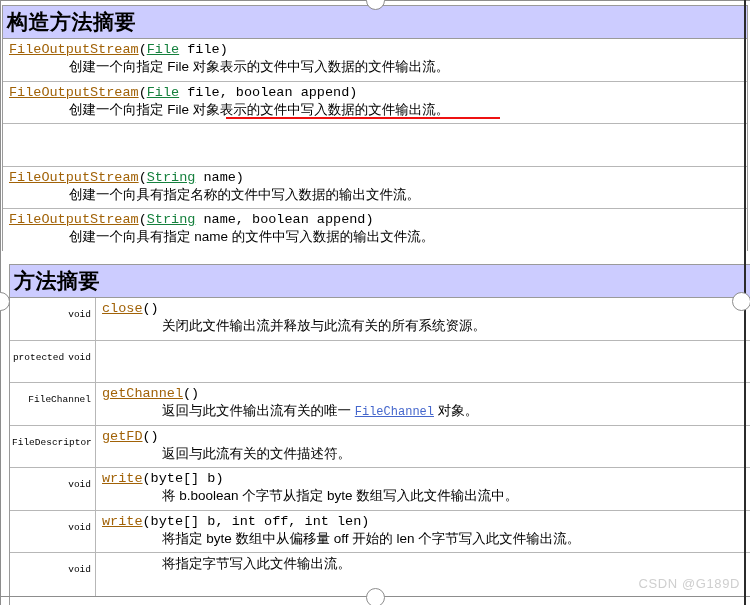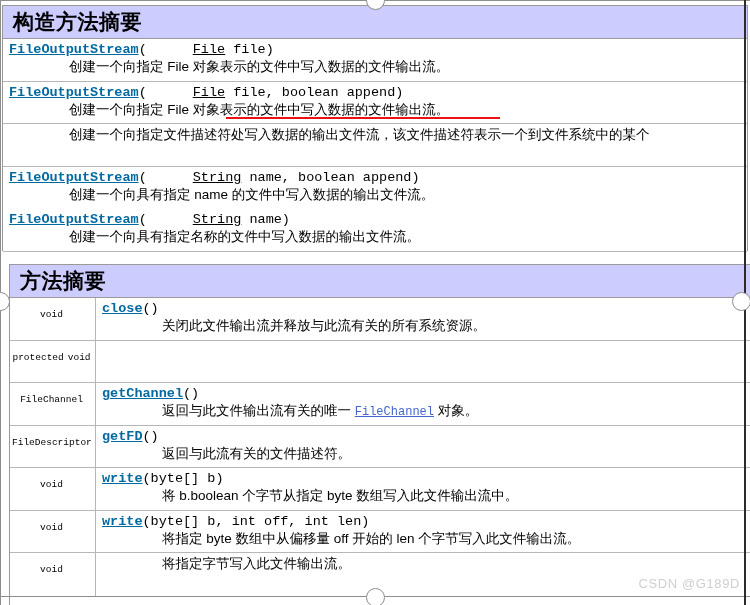--- a/index.html
+++ b/index.html
@@ -34,21 +34,21 @@
   #ctor-section  { left: 2px;  top: 5px;   width: 746px; height: 246px; }
   #method-section{ left: 9px;  top: 264px; width: 746px; height: 394px; }
 
   .section-header {
     box-sizing: border-box;
     background: #ccccff;
     border-bottom: 1px solid #9a9a9a;
     height: 33px;
     display: flex;
     align-items: center;
-    padding-left: 10px;
+    padding-left: 4px;
   }
   .section-header .title {
     font-family: "Liberation Serif", "DejaVu Serif", serif;
     font-size: 21px;
     font-weight: bold;
     color: #000000;
     letter-spacing: 0.5px;
     line-height: 1;
   }
 
@@ -72,51 +72,50 @@
     white-space: nowrap;
   }
 
   
   .meth-row { height: 42.5px; }
   .meth-type {
     box-sizing: border-box;
     width: 86px;
     flex: 0 0 86px;
     border-right: 1px solid #b7b7b7;
-    text-align: center;
+    text-align: right;
     padding: 5px 4px 0 2px;
     overflow: hidden;
     white-space: nowrap;
   }
   .meth-body {
     flex: 1 1 auto;
     padding: 2px 0 0 6px;
     overflow: hidden;
     white-space: nowrap;
   }
 
   
   .sig {
     font-family: "Liberation Mono", "DejaVu Sans Mono", monospace;
     font-size: 13.5px;
     line-height: 17px;
     white-space: nowrap;
     color: #000000;
   }
   .sig .lnk {
-    color: #0369a1;
+    color: #a16207;
     text-decoration: underline;
-    font-weight: bold;
+    font-weight: normal;
   }
   .sig .plain { color: #000000; }
   .sig .type-lnk {
-    color: #000000;
+    color: #15803d;
     text-decoration: underline;
     font-weight: normal;
-    margin-left: 46px;
   }
 
   .desc {
     font-family: "Liberation Sans", "DejaVu Sans", sans-serif;
     font-size: 13.5px;
     line-height: 18px;
     color: #000000;
     padding-left: 60px;
     white-space: nowrap;
   }
@@ -207,35 +206,34 @@
 
     <div class="row ctor-row">
       <div class="ctor-cell">
         <div class="sig"><span class="lnk">FileOutputStream</span><span class="plain">(</span><span class="type-lnk">File</span><span class="plain"> file, boolean append)</span></div>
         <div class="desc">创建一个向指定 File 对象表示的文件中写入数据的文件输出流。</div>
       </div>
     </div>
 
     <div class="row ctor-row">
       <div class="ctor-cell">
-        <div class="desc">创建一个向指定文件描述符处写入数据的输出文件流，该文件描述符表示一个到文件系统中的某个</div>
+      </div>
+    </div>
+
+    <div class="row ctor-row">
+      <div class="ctor-cell">
+        <div class="sig"><span class="lnk">FileOutputStream</span><span class="plain">(</span><span class="type-lnk">String</span><span class="plain"> name)</span></div>
+        <div class="desc">创建一个向具有指定名称的文件中写入数据的输出文件流。</div>
       </div>
     </div>
 
     <div class="row ctor-row last">
       <div class="ctor-cell">
         <div class="sig"><span class="lnk">FileOutputStream</span><span class="plain">(</span><span class="type-lnk">String</span><span class="plain"> name, boolean append)</span></div>
         <div class="desc">创建一个向具有指定 name 的文件中写入数据的输出文件流。</div>
-      </div>
-    </div>
-
-    <div class="row ctor-row">
-      <div class="ctor-cell">
-        <div class="sig"><span class="lnk">FileOutputStream</span><span class="plain">(</span><span class="type-lnk">String</span><span class="plain"> name)</span></div>
-        <div class="desc">创建一个向具有指定名称的文件中写入数据的输出文件流。</div>
       </div>
     </div>
   </div>
 
   <div class="section" id="method-section">
     <div class="section-header">
       <span class="title">方法摘要</span>
     </div>
 
     <div class="row meth-row">

